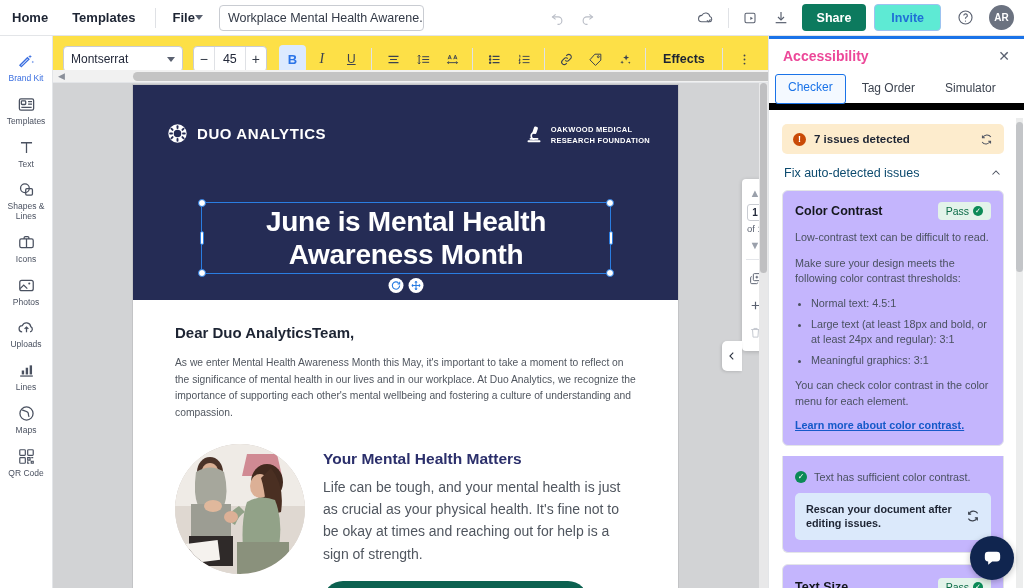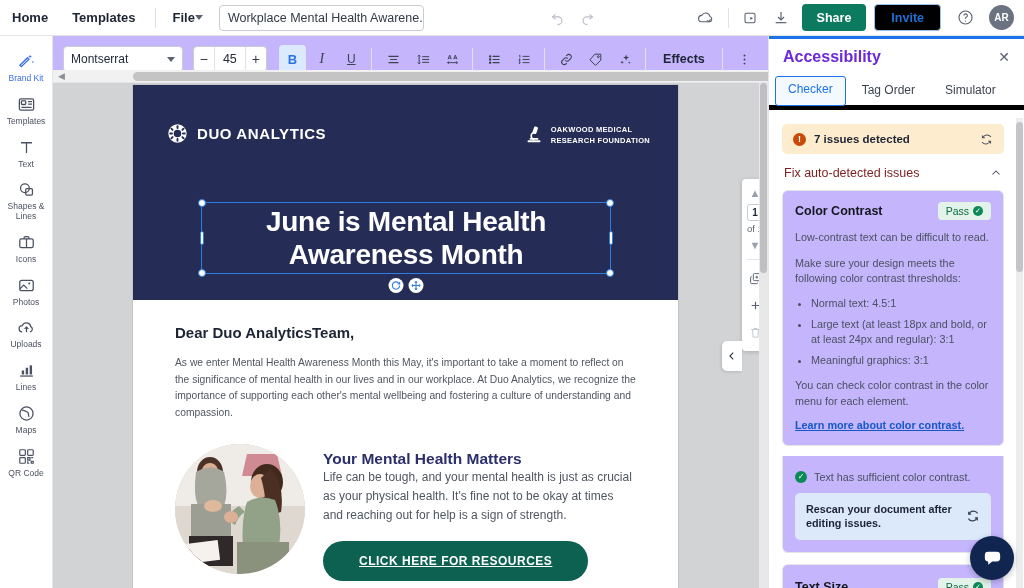--- a/index.html
+++ b/index.html
@@ -39,21 +39,21 @@
     justify-content: center; cursor: pointer; color: #5a6170;
   }
   .icon-btn.dim { color: #b9bdc6; }
   .vdiv { width: 1px; height: 20px; background: #e0e2e6; margin: 0 7px; }
   .btn-share {
     background: #0c7a5e; color: #fff; font-size: 12.5px; font-weight: bold;
     height: 27px; padding: 0 15px; border-radius: 4px; display: flex;
     align-items: center; cursor: pointer; margin-left: 6px;
   }
   .btn-invite {
-    background: #000000; color: #1f6fd6; font-size: 12.5px; font-weight: bold;
+    background: #5eead4; color: #1f6fd6; font-size: 12.5px; font-weight: bold;
     height: 27px; padding: 4px 16px; border-radius: 4px; display: flex;
     align-items: center; cursor: pointer; margin-left: 8px;
     border: 1px solid #9cc2f0;
   }
   .help-icon { margin-left: 9px; cursor: pointer; }
   .avatar {
     width: 25px; height: 25px; border-radius: 50%; background: #6b7280;
     color: #fff; font-size: 10px; font-weight: bold; display: flex;
     align-items: center; justify-content: center; margin-left: 9px; cursor: pointer;
   }
@@ -67,21 +67,21 @@
   .rail-item {
     width: 53px; display: flex; flex-direction: column; align-items: center;
     padding: 6px 0 5px; cursor: pointer; color: #4a5160;
   }
   .rail-item.active { color: #3b6fe0; }
   .rail-label { font-size: 8.5px; margin-top: 3px; text-align: center; line-height: 1.15; }
 
   
   .toolbar {
     position: absolute; left: 53px; top: 36px; width: 715px; height: 47px;
-    background: #c4b5fd; border-bottom: 1px solid #e3e5e8;
+    background: #fde047; border-bottom: 1px solid #e3e5e8;
     display: flex; align-items: center; padding: 0 10px; gap: 0;
   }
   .font-select {
     width: 122px; height: 26px; border: 1px solid #c9ccd2; border-radius: 4px;
     display: flex; align-items: center; justify-content: space-between;
     padding: 0 7px; font-size: 12px; color: #23293a; cursor: pointer; background: #fff;
   }
   .size-group {
     display: flex; align-items: center; margin-left: 10px; height: 26px;
     border: 1px solid #c9ccd2; border-radius: 4px; overflow: hidden; background: #fff;
@@ -180,21 +180,21 @@
   }
   .feature { display: flex; gap: 18px; padding: 22px 42px 0 42px; align-items: flex-start; }
   .photo {
     width: 130px; height: 130px; border-radius: 50%; flex-shrink: 0;
     overflow: hidden; position: relative; background: #cfc6c0;
   }
   .feat-title {
     font-size: 15.5px; font-weight: bold; color: #2b2f6b; margin-top: 6px;
   }
   .feat-body {
-    font-size: 12px; color: #50565f; line-height: 1.6;
+    margin-top: 8px; font-size: 14px; color: #50565f; line-height: 1.6;
   }
   .cta {
     margin-top: 16px; background: #0c6150; height: 40px; border-radius: 22px;
     display: inline-flex; align-items: center; justify-content: center;
     padding: 0 36px; cursor: pointer;
   }
   .cta span {
     color: #fff; font-size: 12px; font-weight: bold; letter-spacing: .5px;
     text-decoration: underline;
   }
@@ -233,23 +233,23 @@
   .panel {
     position: absolute; right: 0; top: 36px; width: 256px; height: 552px;
     background: #fff; border-left: 1px solid #e3e5e8;
   }
   .panel-top-accent {
     position: absolute; left: 0; top: 0; width: 256px; height: 3px; background: #1a73e8;
   }
   .panel-head {
     display: flex; align-items: center; padding: 12px 14px 10px 14px;
   }
-  .panel-title { font-size: 16px; font-weight: bold; color: #6d28d9; }
+  .panel-title { font-size: 14px; font-weight: bold; color: #ec4899; }
   .panel-x { margin-left: auto; font-size: 14px; color: #5a6170; cursor: pointer; }
-  .tabs { display: flex; border-bottom: 5px solid #000000; padding: 0 6px; gap: 2px; }
+  .tabs { display: flex; border-bottom: 7px solid #000000; padding: 0 6px; gap: 2px; }
   .tab {
     font-size: 12px; color: #3d4450; padding: 7px 14px 8px; cursor: pointer;
   }
   .tab.active {
     color: #1a73e8; border: 1.5px solid #1a73e8; border-radius: 3px;
     background: #f4f9ff; padding: 5px 12px 6px; margin-bottom: -1px;
   }
   .panel-body {
     position: absolute; left: 0; top: 78px; width: 248px; height: 474px;
     overflow: hidden; padding: 10px 13px 0 13px;
@@ -261,21 +261,21 @@
   .alert-dot {
     width: 13px; height: 13px; border-radius: 50%; background: #c94a07;
     color: #fff; font-size: 9px; font-weight: bold; display: flex;
     align-items: center; justify-content: center;
   }
   .alert-text { font-size: 11.5px; font-weight: bold; color: #1d2433; }
   .alert-refresh { margin-left: auto; color: #4c5260; font-size: 12px; cursor: pointer; }
   .section-row {
     display: flex; align-items: center; padding: 12px 2px 10px 2px; cursor: pointer;
   }
-  .section-row span.t { font-size: 12.5px; color: #7f1d1d; }
+  .section-row span.t { font-size: 12.5px; color: #0c4a6e; }
   .chev { margin-left: auto; color: #4c5260; font-size: 10px; }
   .card {
     border: 1px solid #e3e5e8; border-radius: 6px; padding: 11px 12px 12px;
     background: #c4b5fd;
   }
   .card-head { display: flex; align-items: center; }
   .card-title { font-size: 12.5px; font-weight: bold; color: #13161c; }
   .pass {
     margin-left: auto; background: #e3f3ea; color: #0b6b47; font-size: 10.5px;
     padding: 3px 8px; border-radius: 4px; display: flex; align-items: center; gap: 4px;

